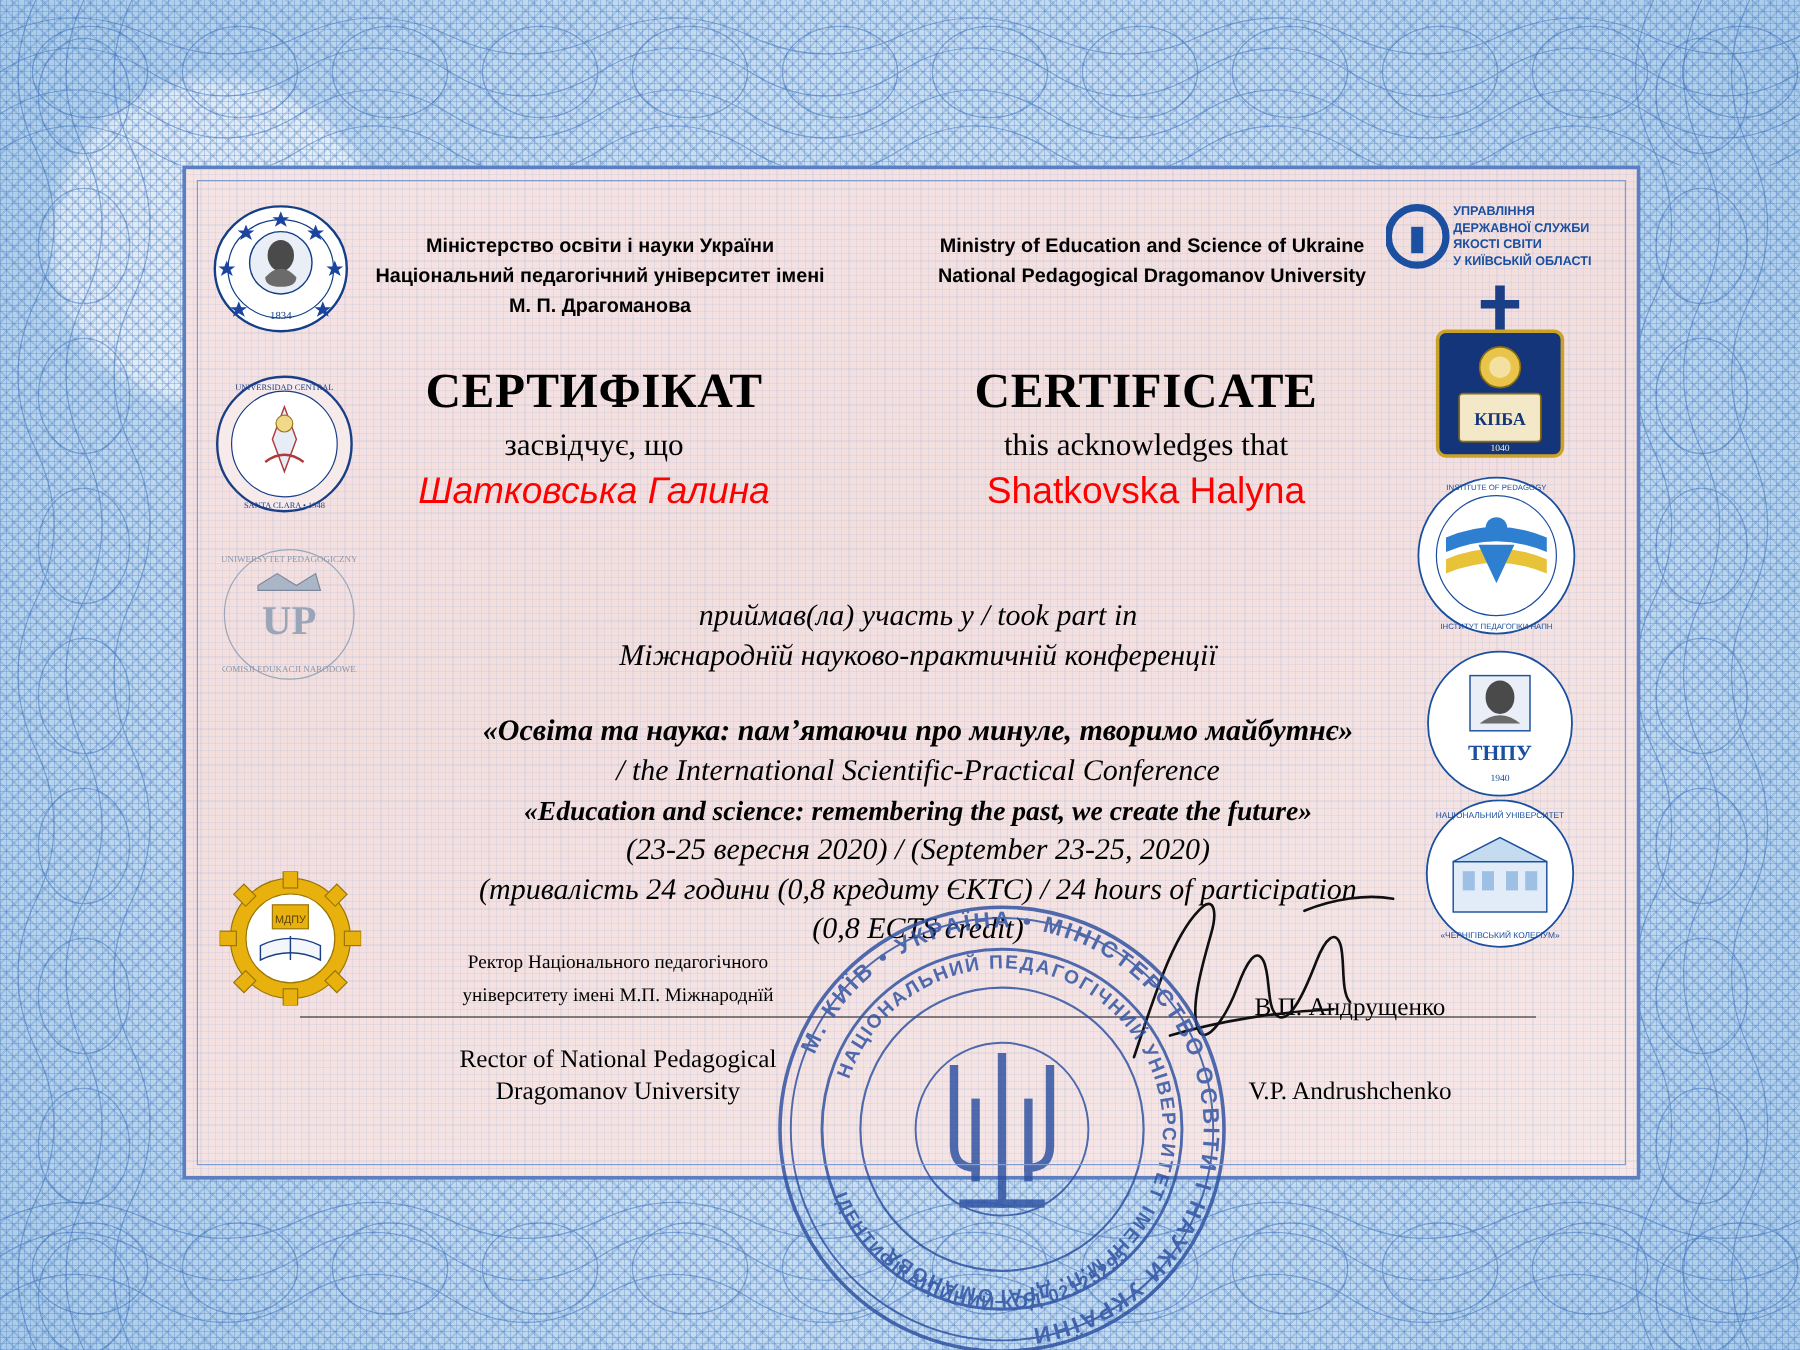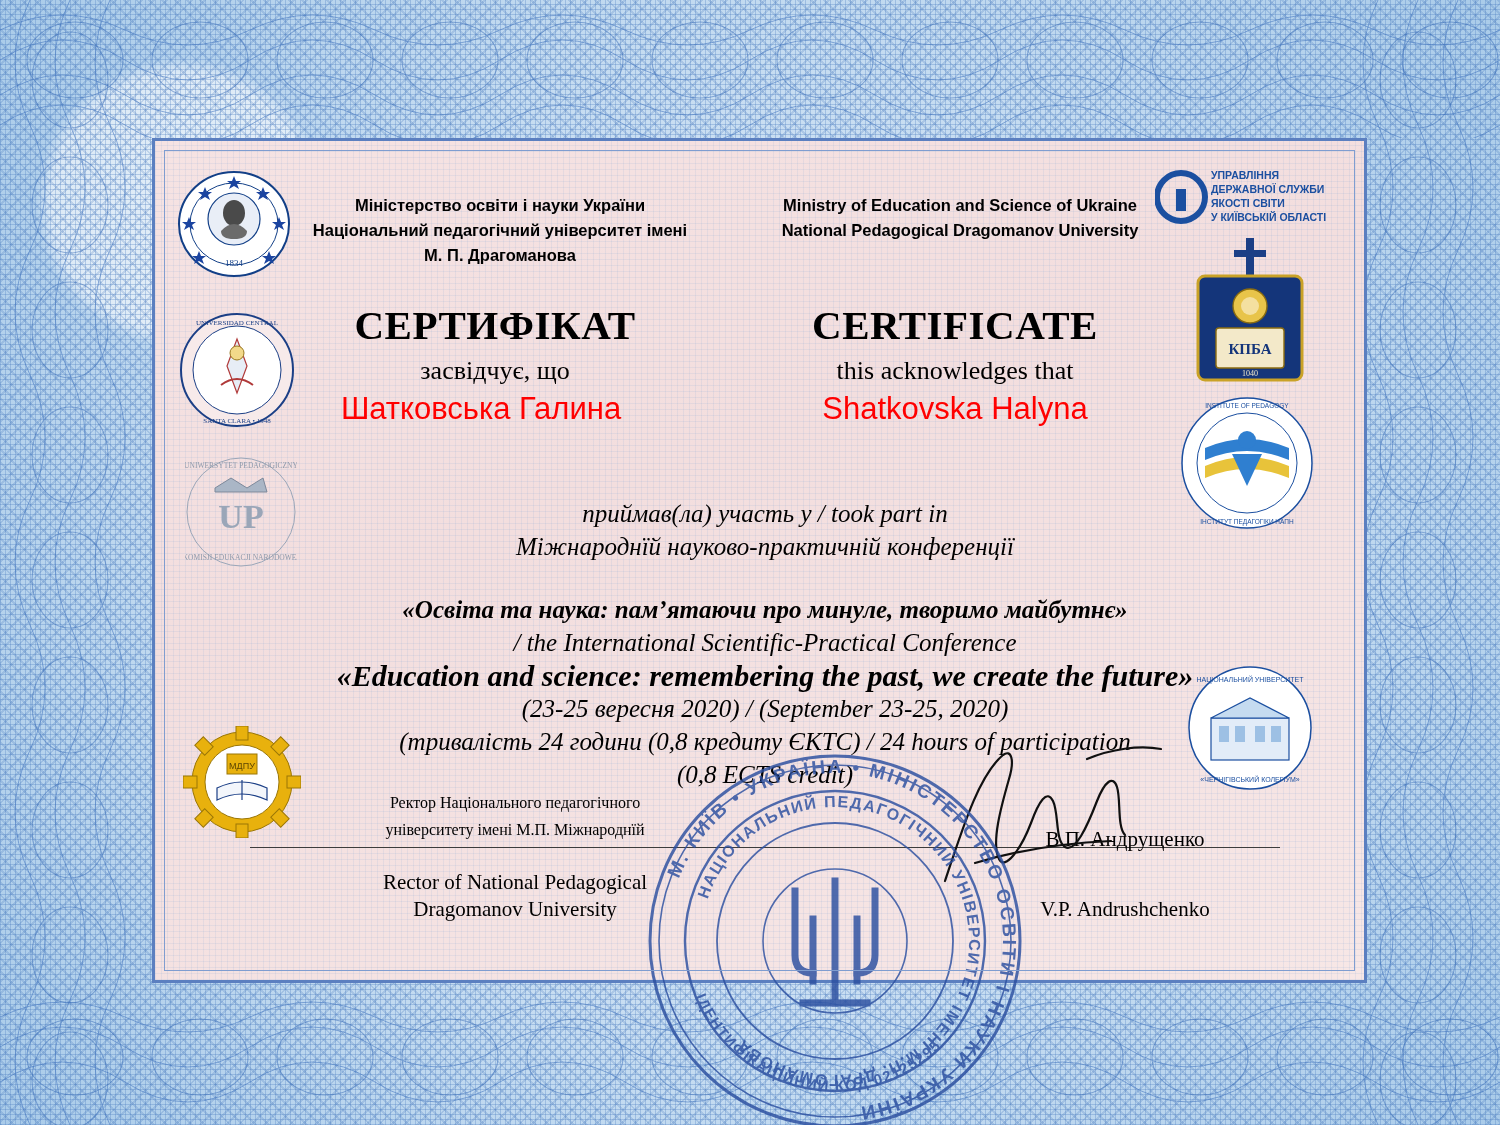--- a/index.html
+++ b/index.html
@@ -112,36 +112,36 @@
   .sub-en { left: 590px; width: 420px; }
 
   .name-ua, .name-en {
     position: absolute;
     top: 250px;
     text-align: center;
     font-family: "Liberation Sans", sans-serif;
     font-size: 31px;
     color: #ff0000;
   }
-  .name-ua { left: 116px; width: 420px; }
+  .name-ua { left: 130px; width: 420px; font-style: italic; }
   .name-en { left: 590px; width: 420px; }
 
   
   .body-block {
     position: absolute;
     left: 120px;
     top: 356px;
     width: 980px;
     text-align: center;
     color: #000;
   }
   .body-block .line { line-height: 33px; font-style: italic; }
   .it { font-style: italic; font-size: 25px; }
   .it-b { font-style: italic; font-weight: bold; font-size: 25px; margin-top: 30px; }
-  .bold-25 { font-weight: bold; font-size: 30px; }
+  .bold-25 { font-weight: bold; font-size: 23px; }
   .reg-25 { font-size: 25px; }
 
   
   .sig-ua {
     position: absolute;
     left: 160px;
     top: 648px;
     width: 400px;
     text-align: center;
     font-size: 16px;
@@ -406,20 +406,30 @@
           <circle cx="70" cy="67" r="50" fill="#ffffff" stroke="#1b4fa0" stroke-width="1"></circle>
           <path d="M28,52 Q70,34 112,52 L112,64 Q70,46 28,64 Z" fill="#2f7fd0"></path>
           <path d="M28,70 Q70,52 112,70 L112,82 Q70,64 28,82 Z" fill="#e8c33a"></path>
           <circle cx="70" cy="44" r="9" fill="#2f7fd0"></circle>
           <path d="M55,58 L70,90 L85,58 Z" fill="#2f7fd0"></path>
           <text x="70" y="12" font-size="6.5" text-anchor="middle" fill="#1b4fa0" font-family="'Liberation Sans',sans-serif">INSTITUTE OF PEDAGOGY</text>
           <text x="70" y="128" font-size="6.5" text-anchor="middle" fill="#1b4fa0" font-family="'Liberation Sans',sans-serif">ІНСТИТУТ ПЕДАГОГІКИ НАПН</text>
         </svg>
       </div>
 
+      <div class="logo" style="left:1030px; top:400px; width:130px; height:125px;">
+        <svg viewBox="0 0 130 125" width="130" height="125">
+          <circle cx="65" cy="62" r="60" fill="#ffffff" stroke="#1b4fa0" stroke-width="1.5"></circle>
+          <rect x="40" y="22" width="50" height="46" fill="#e9eef7" stroke="#1b4fa0" stroke-width="1.2"></rect>
+          <ellipse cx="65" cy="40" rx="12" ry="14" fill="#4a4a4a"></ellipse>
+          <path d="M48,62 Q65,48 82,62 Z" fill="#6b6b6b"></path>
+          <text x="65" y="92" font-size="18" text-anchor="middle" fill="#1b4fa0" font-family="'Liberation Serif',serif" font-weight="bold">ТНПУ</text>
+          <text x="65" y="110" font-size="8" text-anchor="middle" fill="#1b4fa0" font-family="'Liberation Serif',serif">1940</text>
+        </svg>
+      </div>
 
       <div class="logo" style="left:1028px; top:525px; width:135px; height:125px;">
         <svg viewBox="0 0 135 125" width="135" height="125">
           <circle cx="67" cy="62" r="61" fill="#ffffff" stroke="#1b4fa0" stroke-width="1.5"></circle>
           <rect x="28" y="52" width="78" height="42" fill="#e2ecf8" stroke="#1b4fa0" stroke-width="1.2"></rect>
           <rect x="36" y="60" width="10" height="16" fill="#9dc0e4"></rect>
           <rect x="52" y="60" width="10" height="16" fill="#9dc0e4"></rect>
           <rect x="72" y="60" width="10" height="16" fill="#9dc0e4"></rect>
           <rect x="88" y="60" width="10" height="16" fill="#9dc0e4"></rect>
           <path d="M28,52 L67,32 L106,52 Z" fill="#c5dbf0" stroke="#1b4fa0" stroke-width="1.2"></path>

